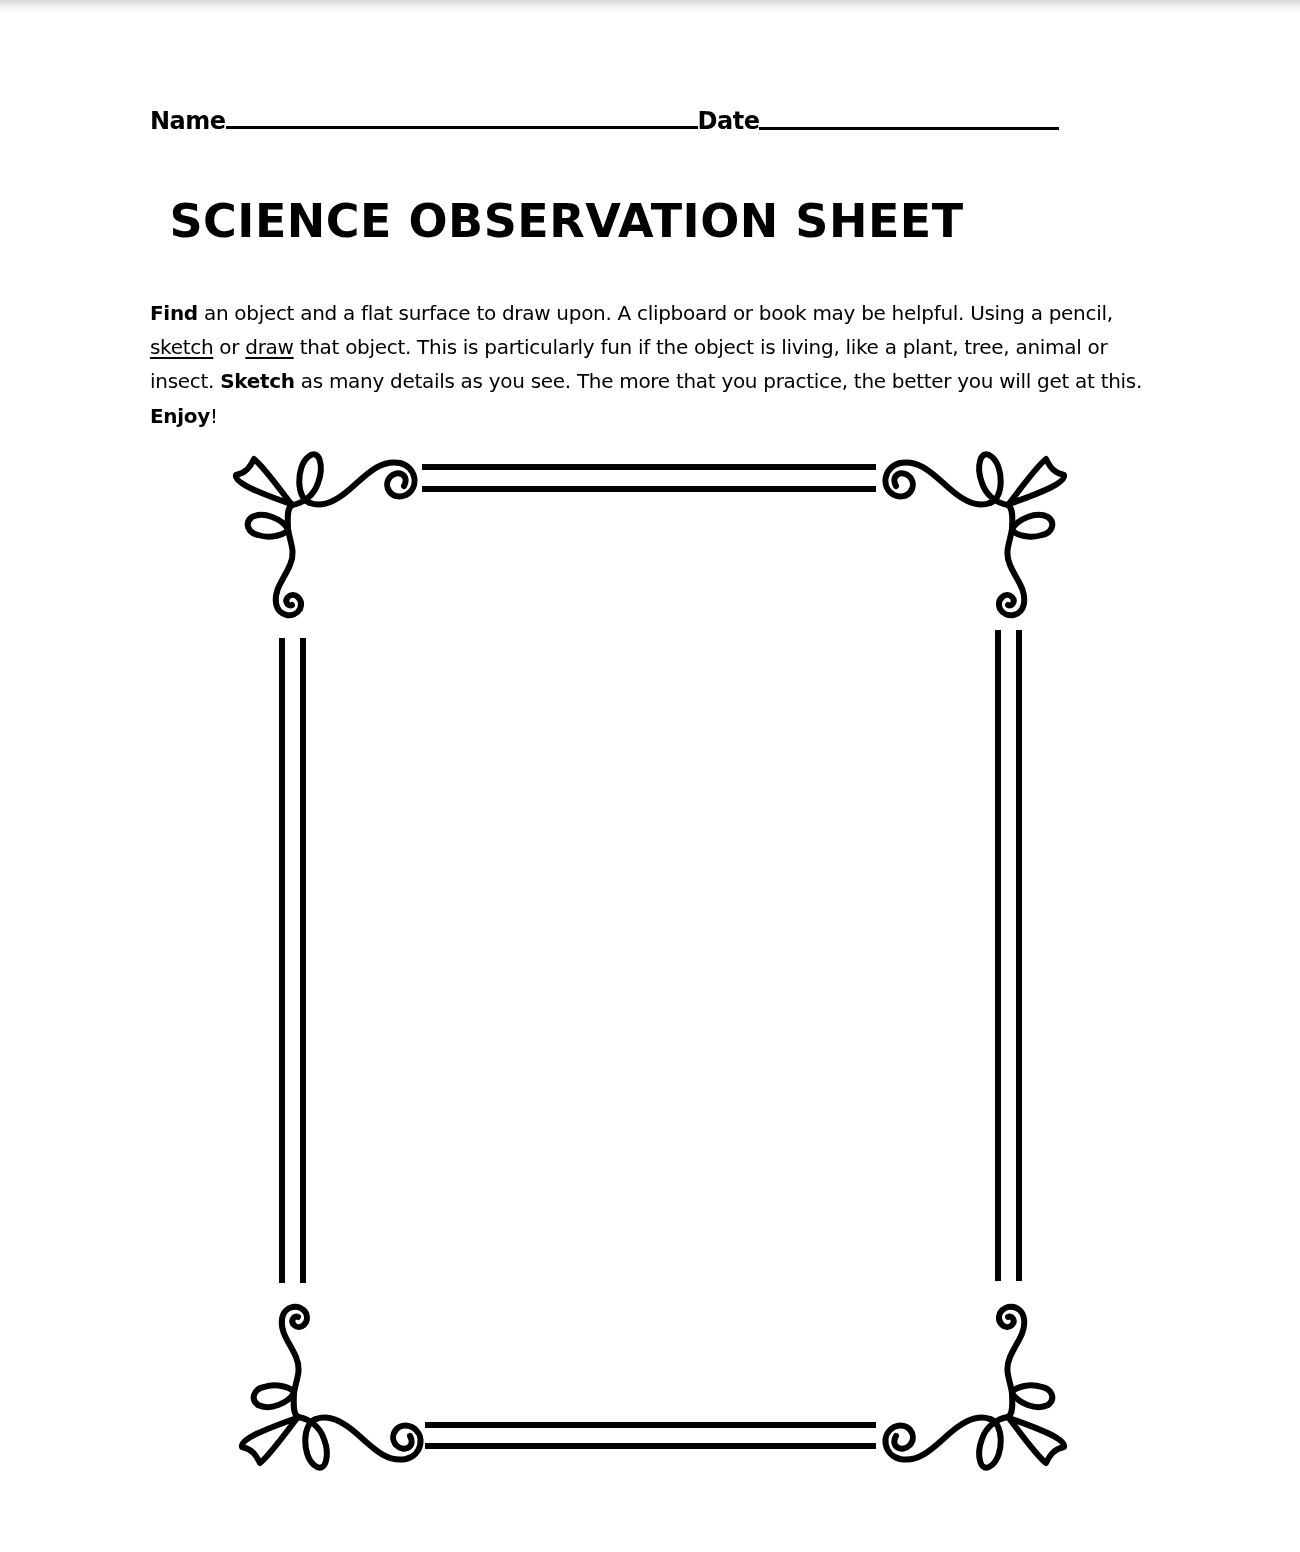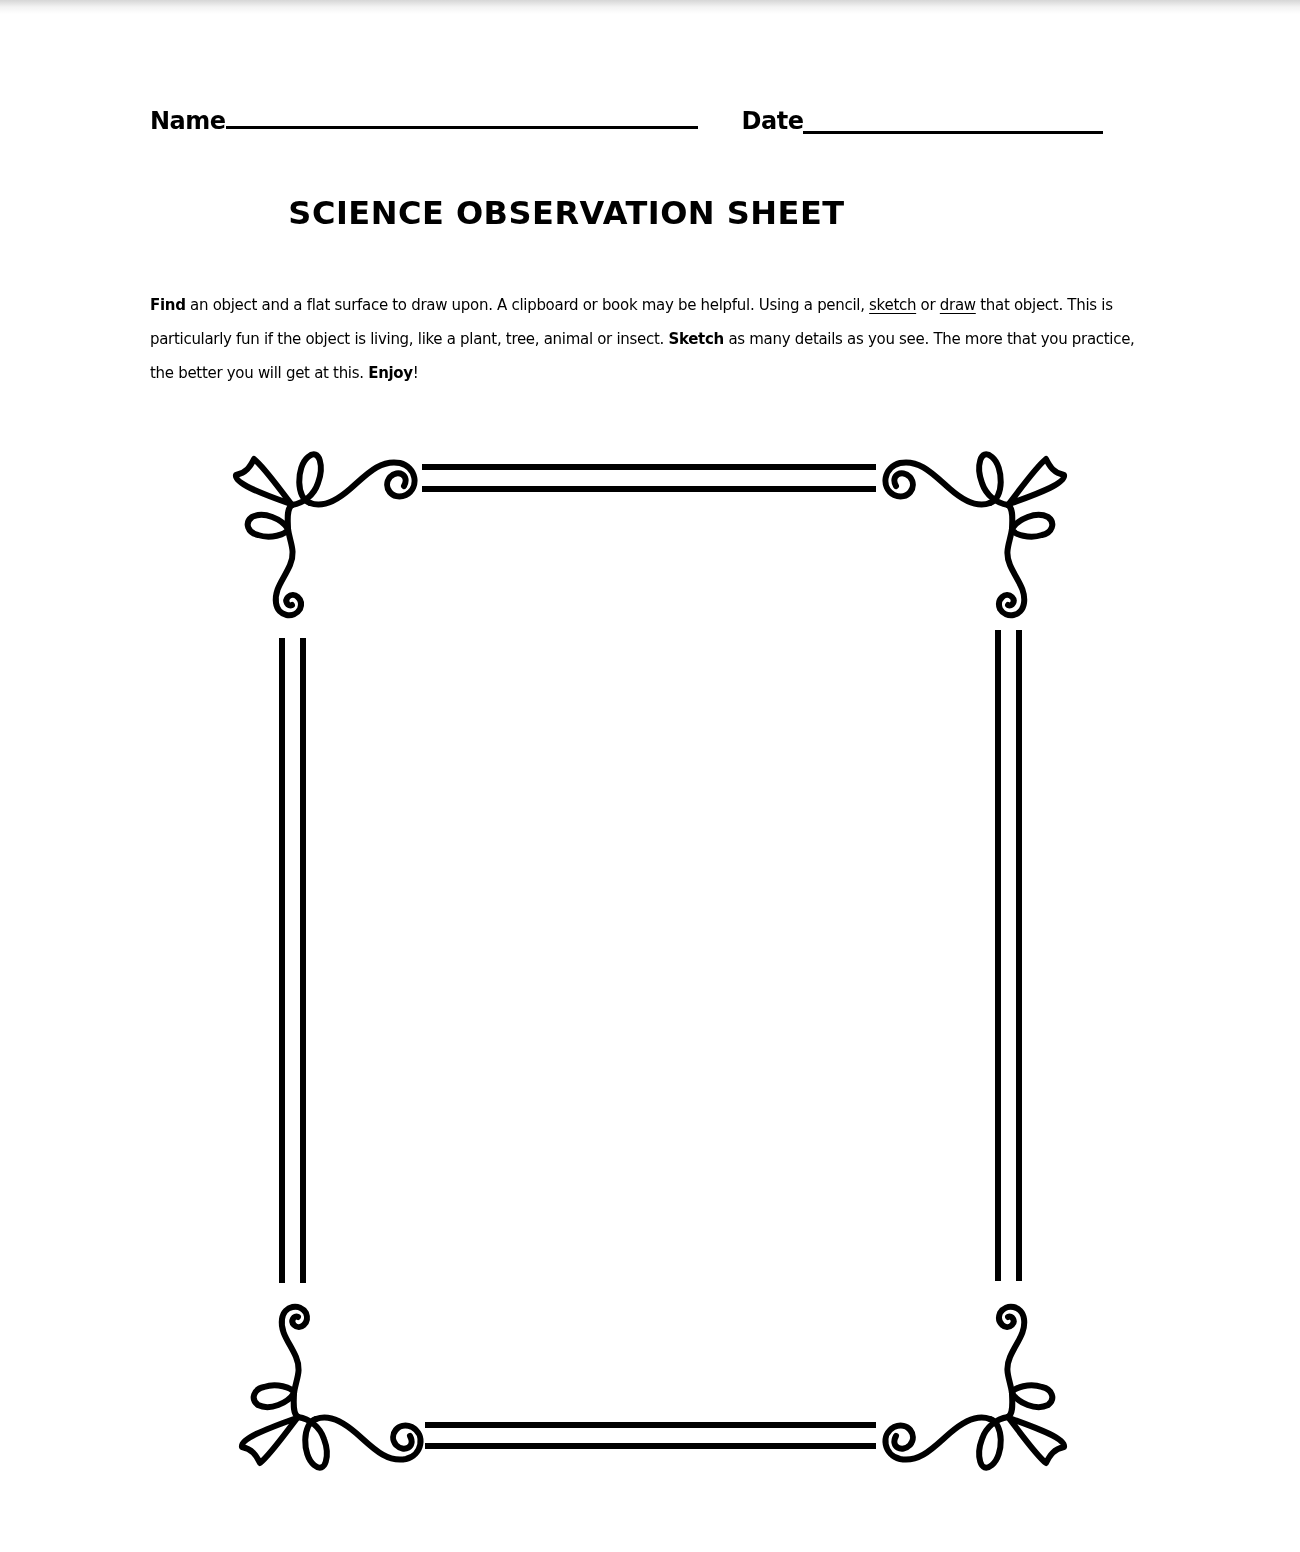--- a/index.html
+++ b/index.html
@@ -14,29 +14,29 @@
     }
     .field-row {
       position: absolute; top: 104px; left: 150px; font-size: 24px; line-height: 32px;
       display: flex; align-items: baseline; white-space: nowrap;
     }
     .field-label { letter-spacing: -0.5px; font-weight: bold; }
     .field-line {
       display: inline-block; border-bottom: 3px solid #000; height: 22px;
     }
     .name-line { width: 472px; }
-    .date-group { margin-left: 44px; display: inline-flex; align-items: center; }
+    .date-group { display: inline-flex; align-items: flex-start; }
     .date-line { width: 300px; }
     .title {
       position: absolute; top: 194px; left: 0; width: 1133px; text-align: center;
-      font-size: 32px; font-weight: bold; letter-spacing: 0.5px;
+      font-size: 46px; font-weight: bold; letter-spacing: 0.5px;
     }
     .instructions {
-      position: absolute; top: 288px; left: 150px; width: 1010px;
-      font-size: 15px; line-height: 34.2px; letter-spacing: -0.3px;
+      position: absolute; top: 296px; left: 150px; width: 1010px;
+      font-size: 20px; line-height: 34.2px; letter-spacing: -0.3px;
     }
     .instructions b { font-weight: bold; }
     .instructions u { text-decoration: underline; text-underline-offset: 3px; }
     .frame { position: absolute; left: 0; top: 0; }
   </style>
 </head>
 <body>
 
 <div class="top-shadow"></div>
 

